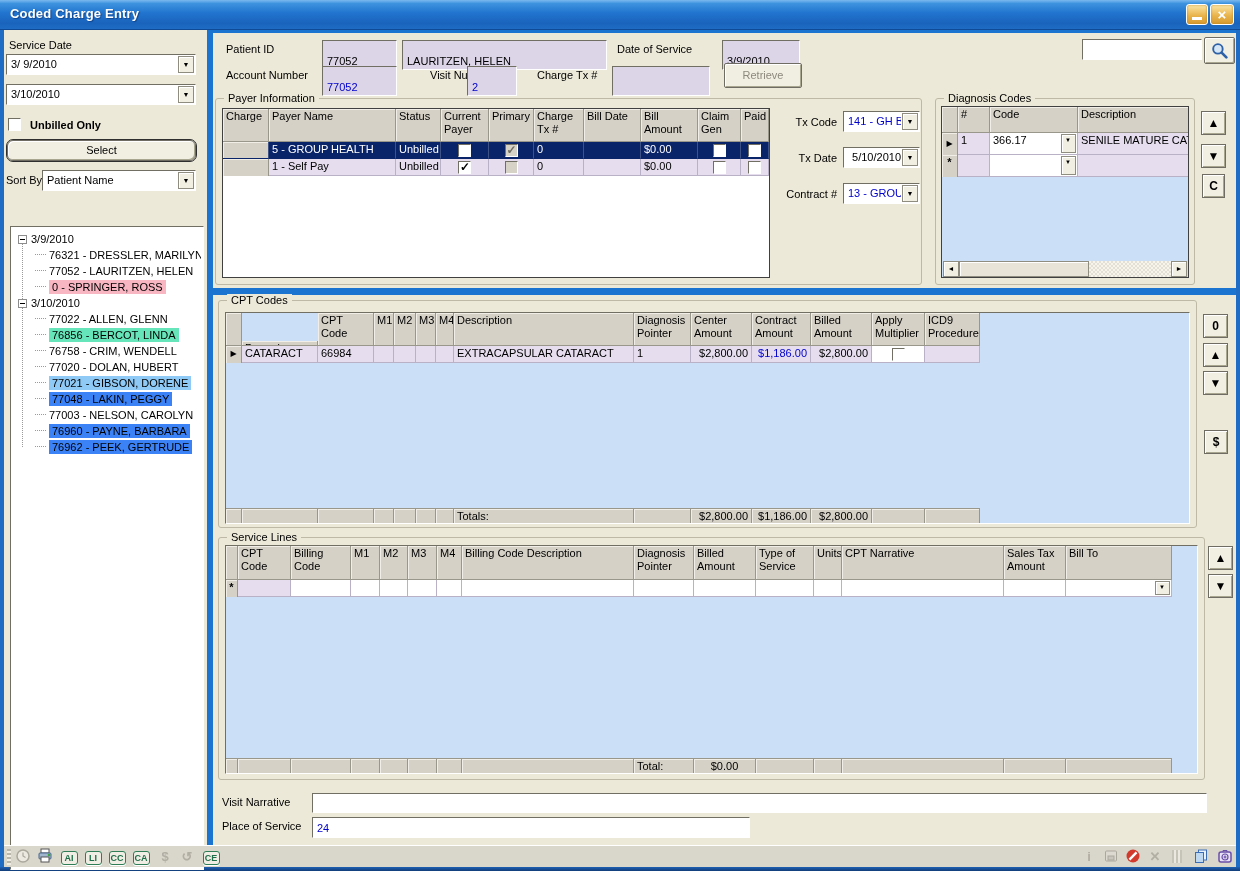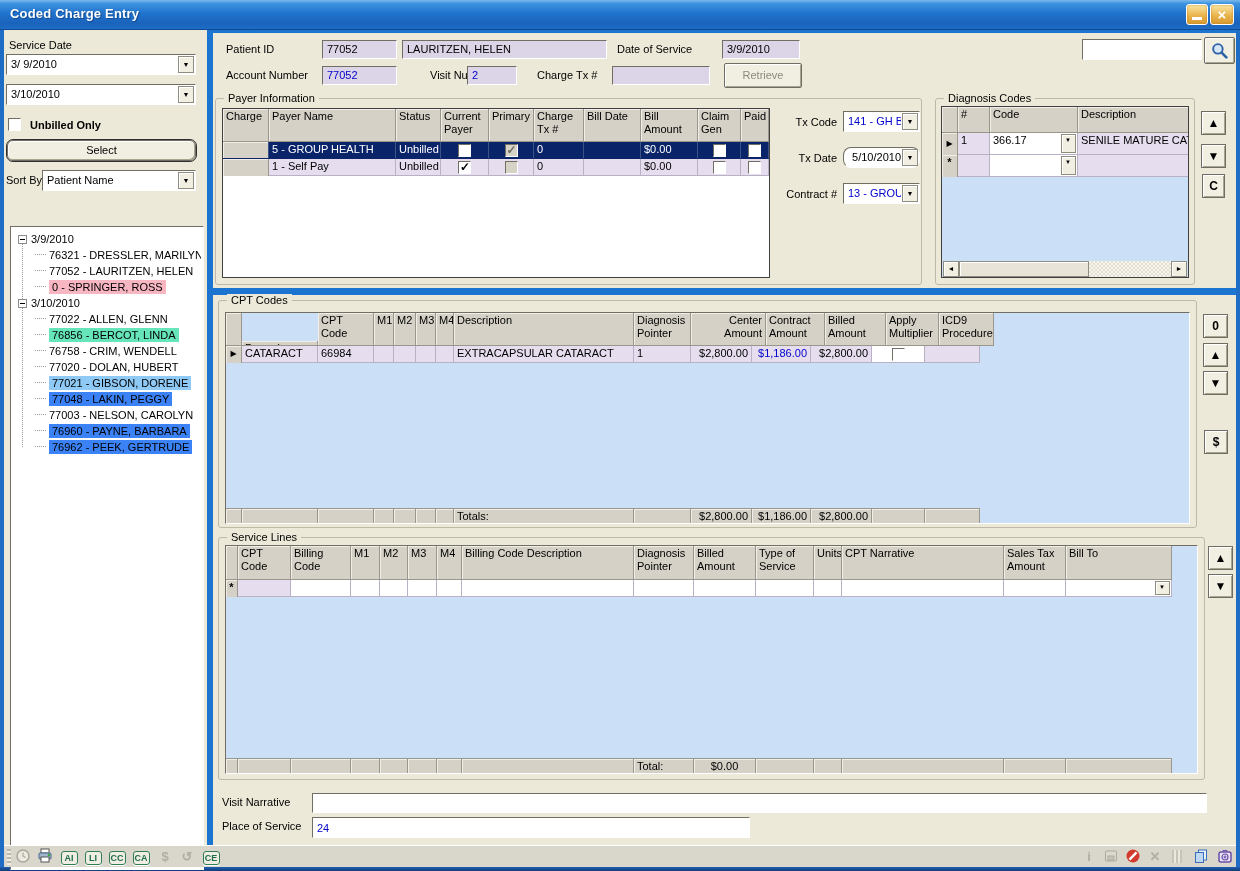--- a/index.html
+++ b/index.html
@@ -23,21 +23,21 @@
   .frame-right { position:absolute; left:1236px; top:30px; width:4px; height:841px; background:#1E6CC4; }
   .frame-bottom { position:absolute; left:0; top:867px; width:1240px; height:4px; background:linear-gradient(180deg,#1E5FB4,#123C78); }
   .splitter { position:absolute; left:207px; top:30px; width:6px; height:815px; background:#1B74D0; }
   .main-topline { position:absolute; left:213px; top:30px; width:1023px; height:3px; background:#1B74D0; }
   .separator-blue { position:absolute; left:213px; top:288px; width:1023px; height:7px; background:#1B74D0; }
 
   
   .lbl { position:absolute; font-size:11px; color:#000; white-space:nowrap; }
   .sunken { border:1px solid; border-color:#716F64 #FFFFFF #FFFFFF #716F64; }
   .field { position:absolute; background:#DCD5E8; border:1px solid; border-color:#716F64 #FFFFFF #FFFFFF #716F64;
-    font-size:11px; padding:2px 4px; color:#000; overflow:hidden; white-space:nowrap; }
+    font-size:11px; padding:14px 4px; color:#000; overflow:hidden; white-space:nowrap; }
   .field.bluetext { color:#0000CC; }
   .inputw { position:absolute; background:#fff; border:1px solid; border-color:#716F64 #FFFFFF #FFFFFF #716F64;
     font-size:11px; padding:2px 4px; font-family:"Liberation Sans",sans-serif; color:#0000CC; }
   .btn3d { position:absolute; background:#F1EEE2; border:1px solid #6F6D63; border-radius:2px;
     box-shadow:inset 1px 1px 0 #FFFFFF, inset -1px -1px 0 #A9A690; font-size:11px; color:#000;
     text-align:center; cursor:pointer; }
   .btn3d.outlined { outline:1px solid #2F2F2F;border-radius:6px; }
   .combo { position:absolute; background:#fff; border:1px solid; border-color:#716F64 #FFFFFF #FFFFFF #716F64;
     font-size:11px; }
   .combo .cval { position:absolute; left:4px; top:3px; right:18px; white-space:nowrap; overflow:hidden; }
@@ -240,21 +240,21 @@
         <div class="gcell lav" style="width: 28px; text-align: center;"><span class="cb"></span></div>
       </div>
     </div>
 
   <span class="lbl" style="left:775px;top:116px;width:62px;text-align:right;">Tx Code</span>
   <div class="combo bluetext" style="left:843px;top:111px;width:77px;height:21px;">
     <span class="cval">141 - GH BI</span>
     <span class="cbtn"></span>
   </div>
   <span class="lbl" style="left:775px;top:152px;width:62px;text-align:right;">Tx Date</span>
-  <div class="combo" style="left:843px;top:147px;width:77px;height:21px;border-radius:8px;">
+  <div class="combo" style="left:843px;top:147px;width:77px;height:21px;">
     <span class="cval" style="text-align:right;">5/10/2010</span>
     <span class="cbtn"></span>
   </div>
   <span class="lbl" style="left:770px;top:188px;width:67px;text-align:right;">Contract #</span>
   <div class="combo bluetext" style="left:843px;top:183px;width:77px;height:21px;">
     <span class="cval">13 - GROU</span>
     <span class="cbtn"></span>
   </div>
 
   <div class="groupbox" style="left:935px;top:98px;width:260px;height:187px;">
@@ -299,21 +299,21 @@
       <div class="grow hdr" style="height: 33px;">
         <div class="gcell " style="width: 16px;"></div>
         <div class="gcell " style="width: 76px; margin-top: 28px;">Procedure Code</div>
         <div class="gcell " style="width: 56px;">CPT Code</div>
         <div class="gcell " style="width: 20px;">M1</div>
         <div class="gcell " style="width: 22px;">M2</div>
         <div class="gcell " style="width: 20px;">M3</div>
         <div class="gcell " style="width: 18px;">M4</div>
         <div class="gcell " style="width: 180px;">Description</div>
         <div class="gcell " style="width: 57px;">Diagnosis Pointer</div>
-        <div class="gcell " style="width: 75px; text-align: right;">Center Amount</div>
+        <div class="gcell " style="width: 61px;">Center Amount</div>
         <div class="gcell " style="width: 59px;">Contract Amount</div>
         <div class="gcell " style="width: 61px;">Billed Amount</div>
         <div class="gcell " style="width: 53px;">Apply Multiplier</div>
         <div class="gcell " style="width: 55px;">ICD9 Procedure</div>
       </div>
       <div class="grow " style="height: 17px;">
         <div class="gcell selcell arrowmark" style="width: 16px;">▶</div>
         <div class="gcell lav" style="width: 76px;">CATARACT</div>
         <div class="gcell lav" style="width: 56px;">66984</div>
         <div class="gcell lav" style="width: 20px;"></div>

